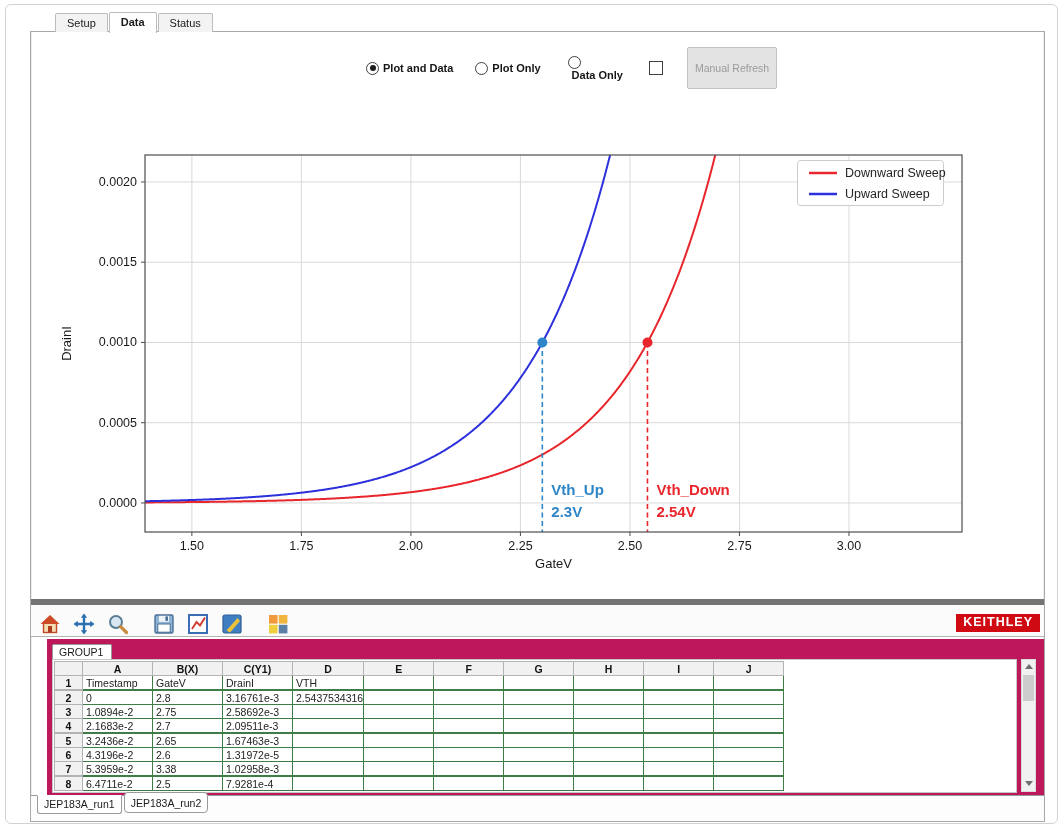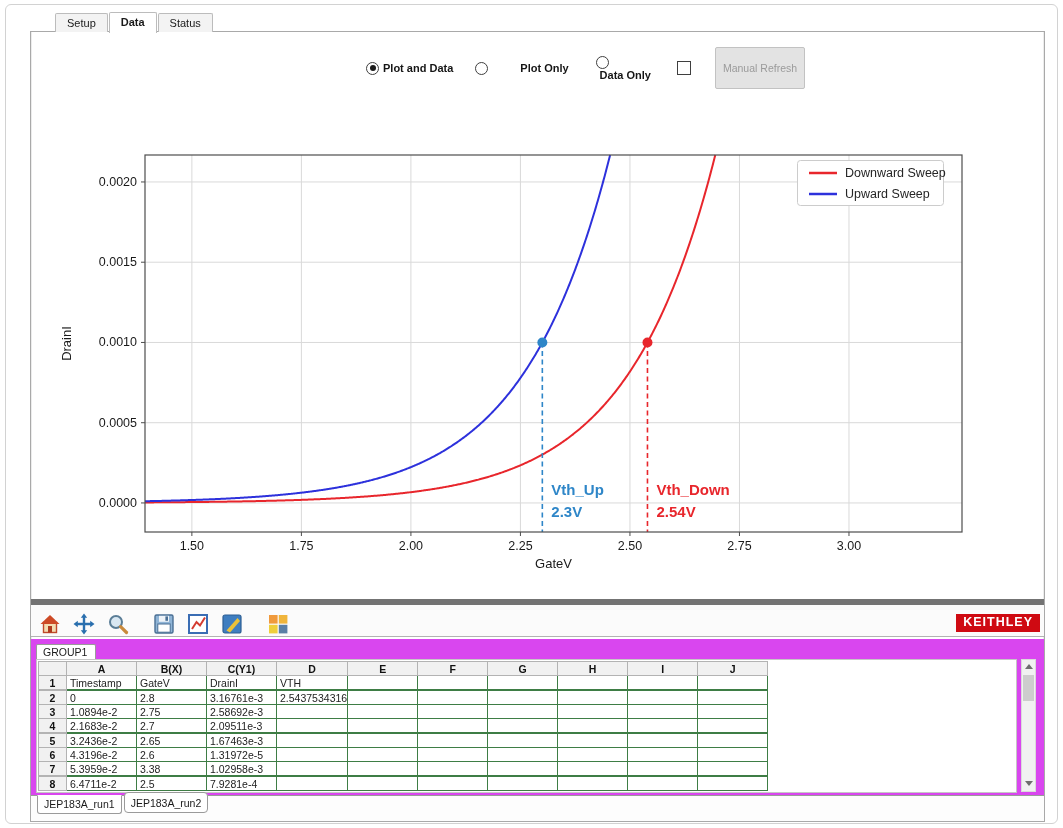--- a/index.html
+++ b/index.html
@@ -31,21 +31,21 @@
   .chart-host{position:absolute;left:4px;top:56px;width:1002px;height:510px;}
 
   
   .toolbar{position:absolute;left:0;right:0;top:567px;height:38px;background:#fbfbfb;border-top:6px solid #737373;border-bottom:1px solid #b2b2b2;box-sizing:border-box;}
   .tools{position:absolute;left:5px;top:5px;display:flex;align-items:center;}
   .tool{width:27px;height:27px;display:flex;align-items:center;justify-content:center;margin-right:7px;cursor:default;}
   .tool.gap{margin-left:12px;}
   .brand-logo{position:absolute;right:4px;top:9px;background:#cf0a12;color:#ffffff;font-size:12.5px;font-weight:bold;letter-spacing:1px;padding:2px 7px 3px 7px;line-height:13px;}
 
   
-  .data-area{position:absolute;left:0;right:0;top:607px;height:156px;background:#d946ef;}
+  .data-area{position:absolute;left:16px;right:0;top:607px;height:156px;background:#be185d;}
   .group-tab{position:absolute;left:5px;top:5px;height:13px;line-height:13px;padding:1px 8px 1px 6px;font-size:10.5px;color:#1a1a1a;background:#ffffff;border:1px solid #9a9a9a;border-bottom:none;border-radius:2px 2px 0 0;}
   .grid-wrap{position:absolute;left:5px;right:27px;top:20px;bottom:2px;background:#ffffff;border:1px solid #c6c6c6;overflow:hidden;}
   table.sheet{border-collapse:collapse;table-layout:fixed;margin:1px 0 0 1px;}
   table.sheet th,table.sheet td{font-size:10.5px;height:13px;padding:0;overflow:hidden;white-space:nowrap;}
   table.sheet thead th{background:#f1f1f1;border:1px solid #b3b3b3;font-weight:bold;text-align:center;color:#111;}
   table.sheet tbody th{background:#f1f1f1;border:1px solid #b3b3b3;font-weight:bold;text-align:center;color:#111;}
   table.sheet td{border:1px solid #3e7d45;background:#fff;text-align:left;padding-left:3px;color:#222;}
   table.sheet tr.group-end td,table.sheet tr.group-end th{border-bottom-width:2px;}
 
   
@@ -77,21 +77,21 @@
 </div>
 
 <div class="panel">
 
 
   <div class="controls-row">
     <span class="radio-pair" style="margin-right:22px;">
       <span class="radio sel"></span>
       <span class="ctl-label">Plot and Data</span>
     </span>
-    <span class="radio-pair" style="margin-right:27px;gap:28px;">
+    <span class="radio-pair" style="margin-right:27px;">
       <span class="radio"></span>
       <span class="ctl-label">Plot Only</span>
     </span>
     <span class="radio-pair" style="margin-right:26px;flex-direction:column;">
       <span class="radio"></span>
       <span class="ctl-label">Data Only</span>
     </span>
     <span class="checkbox" style="margin-right:24px;"></span>
     <button class="refresh-btn" disabled="">Manual Refresh</button>
   </div>

